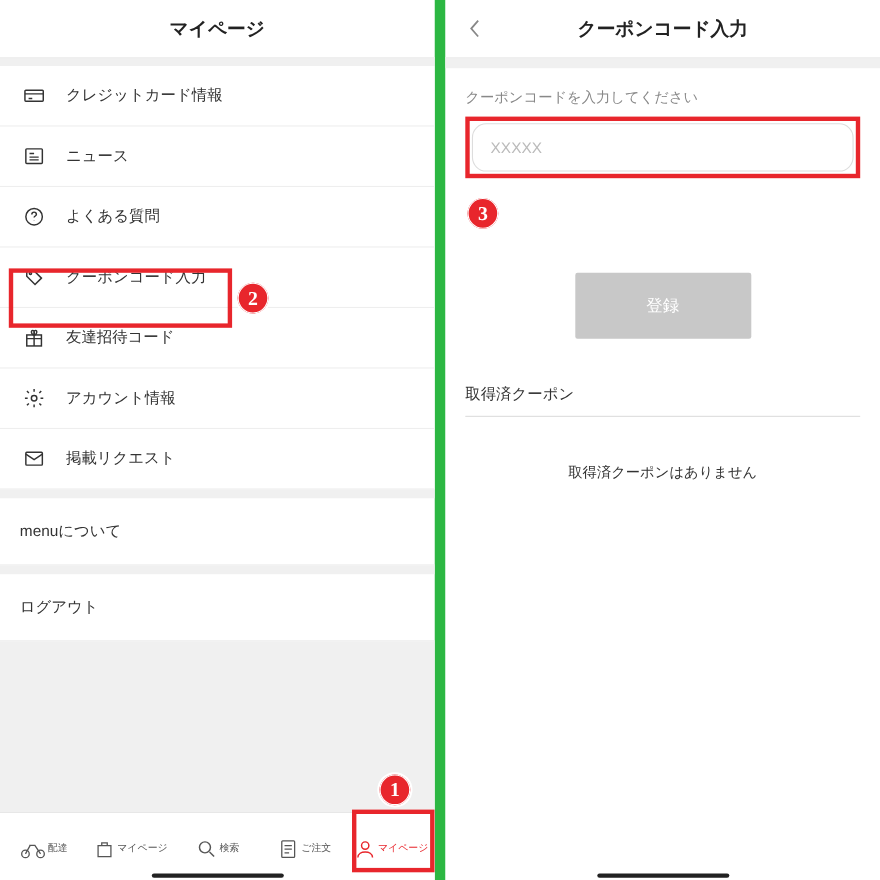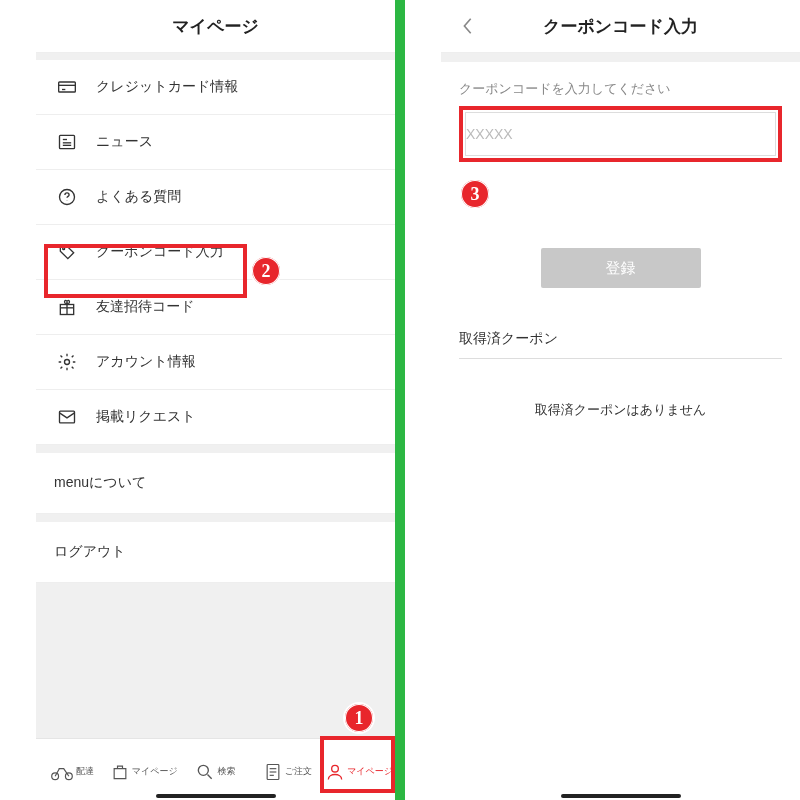--- a/index.html
+++ b/index.html
@@ -10,21 +10,20 @@
       display: flex;
       position: relative;
       background: #fff;
     }
     .screen {
       flex: 1;
       display: flex;
       flex-direction: column;
       background: #fff;
       position: relative;
-      margin-left: 36px;
     }
     .divider {
       width: 10px;
       background: #2CB742;
       flex-shrink: 0;
     }
     .header {
       height: 52px;
       display: flex;
       align-items: center;
@@ -143,32 +142,32 @@
       margin-bottom: 8px;
     }
     .input-wrap {
       border: 4px solid #E8262C;
       padding: 2px;
     }
     .coupon-input {
       width: 100%;
       height: 44px;
       border: 1px solid #ddd;
-      border-radius: 0;
-      padding: 0 0;
+      border-radius: 13px;
+      padding: 0 16px;
       font-size: 14px;
       color: #333;
       outline: none;
     }
     .coupon-input::placeholder { color: #bbb; }
     .submit-btn {
       display: block;
       margin: 38px auto 0;
       width: 160px;
-      height: 40px;
+      height: 60px;
       background: #c8c8c8;
       border: none;
       color: #fff;
       font-size: 15px;
       border-radius: 2px;
     }
     .section-title {
       margin-top: 42px;
       font-size: 14px;
       color: #333;

